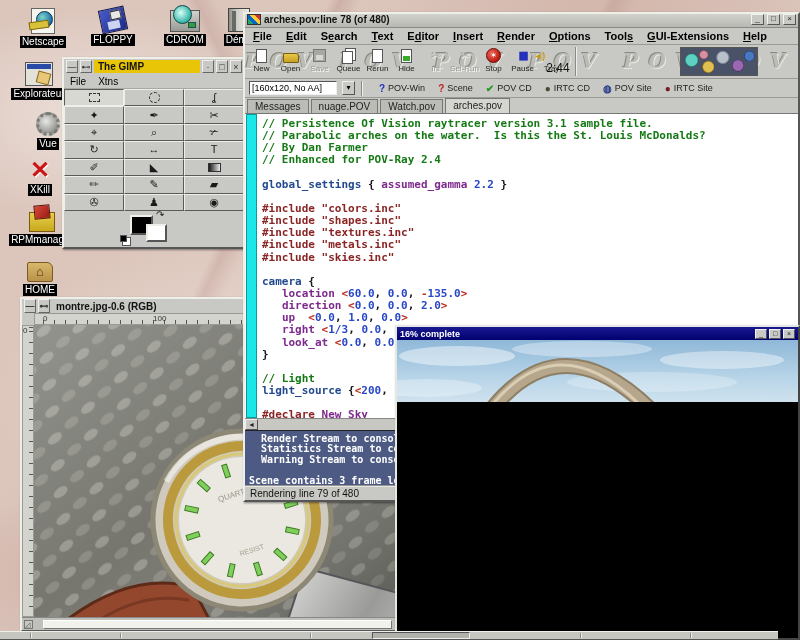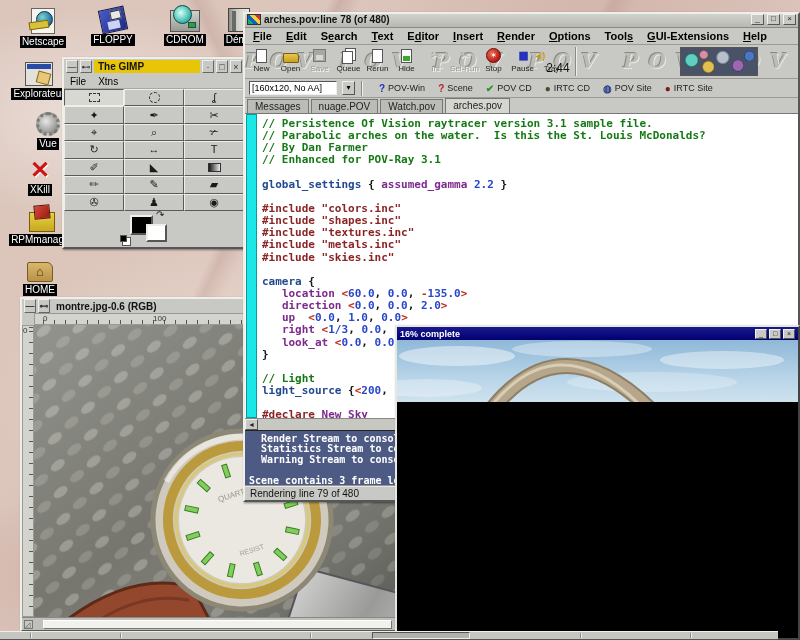--- a/index.html
+++ b/index.html
@@ -481,21 +481,21 @@
         <span class="tab">nuage.POV</span>
         <span class="tab">Watch.pov</span>
         <span class="tab active">arches.pov</span>
       </div>
     <div id="editor">
       <div id="cyanbar"></div>
       <div id="code">
           <div class="cl"><span class="t-c">// Persistence Of Vision raytracer version 3.1 sample file.</span></div>
           <div class="cl"><span class="t-c">// Parabolic arches on the water.  Is this the St. Louis McDonalds?</span></div>
           <div class="cl"><span class="t-c">// By Dan Farmer</span></div>
-          <div class="cl"><span class="t-c">// Enhanced for POV-Ray 3.1</span></div>
+          <div class="cl"><span class="t-c">// Enhanced for POV-Ray 2.4</span></div>
           <div class="cl">&nbsp;</div>
           <div class="cl"><span class="t-k">global_settings</span><span class="t-p"> { </span><span class="t-m">assumed_gamma</span><span class="t-n"> 2.2</span><span class="t-p"> }</span></div>
           <div class="cl">&nbsp;</div>
           <div class="cl"><span class="t-d">#include </span><span class="t-s">"colors.inc"</span></div>
           <div class="cl"><span class="t-d">#include </span><span class="t-s">"shapes.inc"</span></div>
           <div class="cl"><span class="t-d">#include </span><span class="t-s">"textures.inc"</span></div>
           <div class="cl"><span class="t-d">#include </span><span class="t-s">"metals.inc"</span></div>
           <div class="cl"><span class="t-d">#include </span><span class="t-s">"skies.inc"</span></div>
           <div class="cl">&nbsp;</div>
           <div class="cl"><span class="t-k">camera</span><span class="t-p"> {</span></div>

